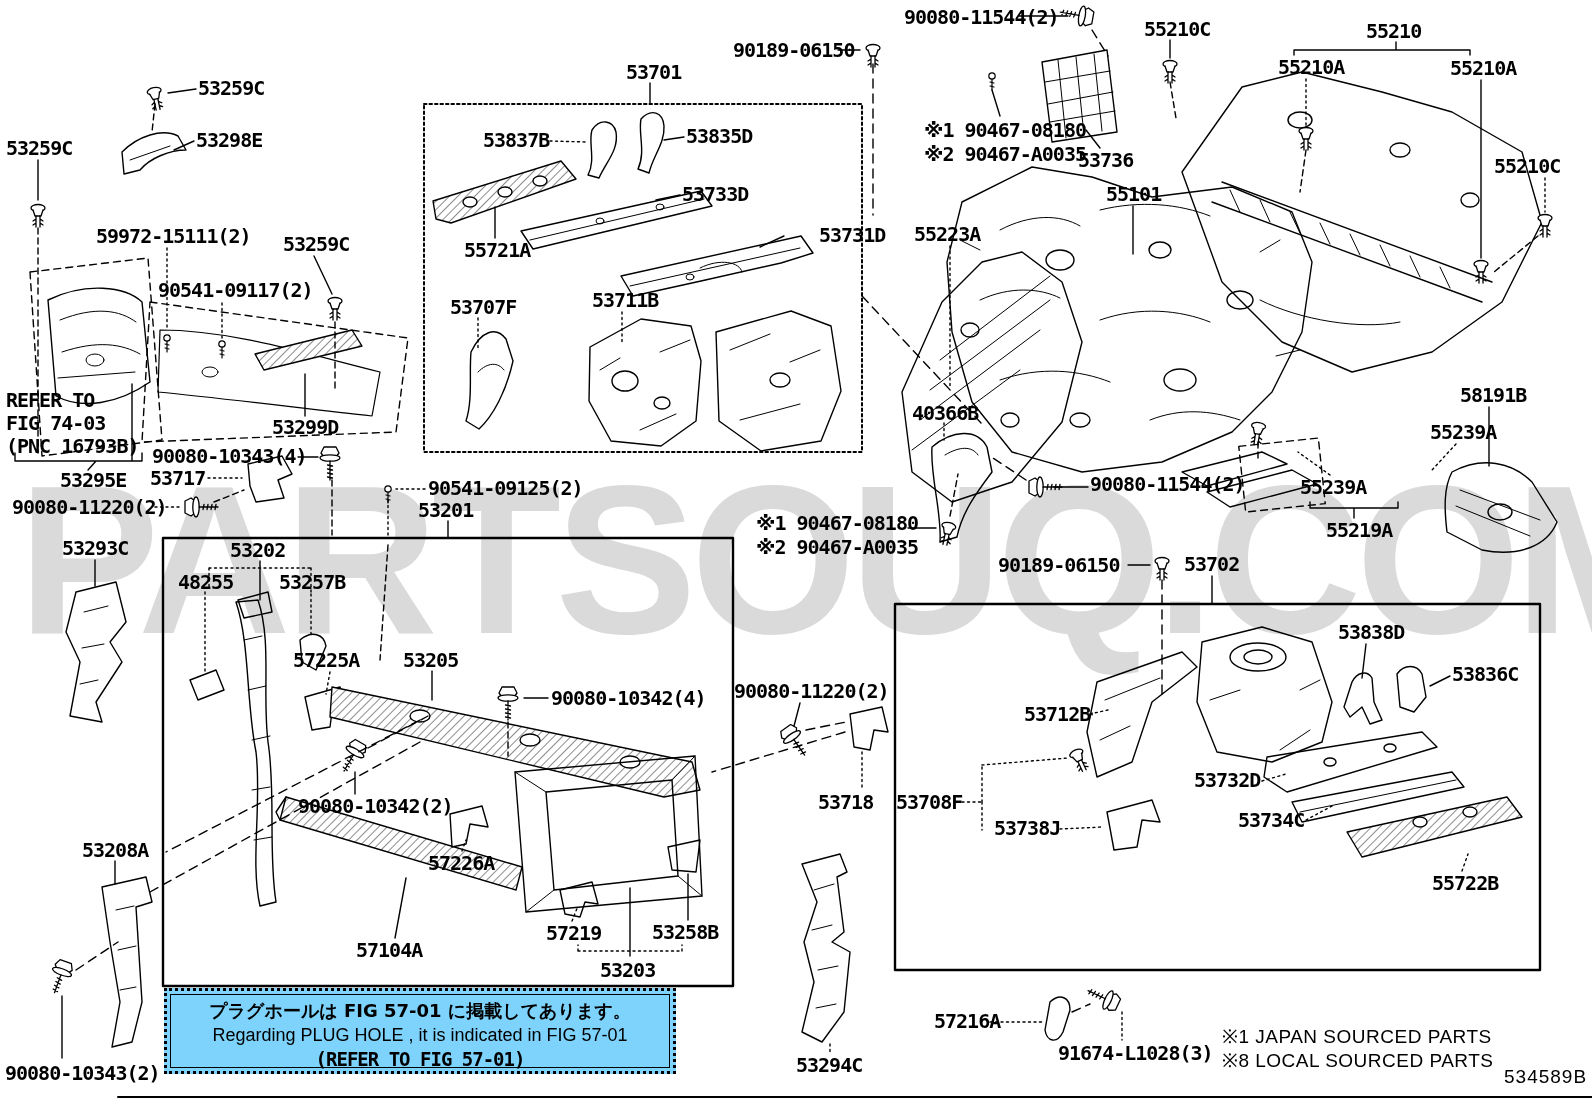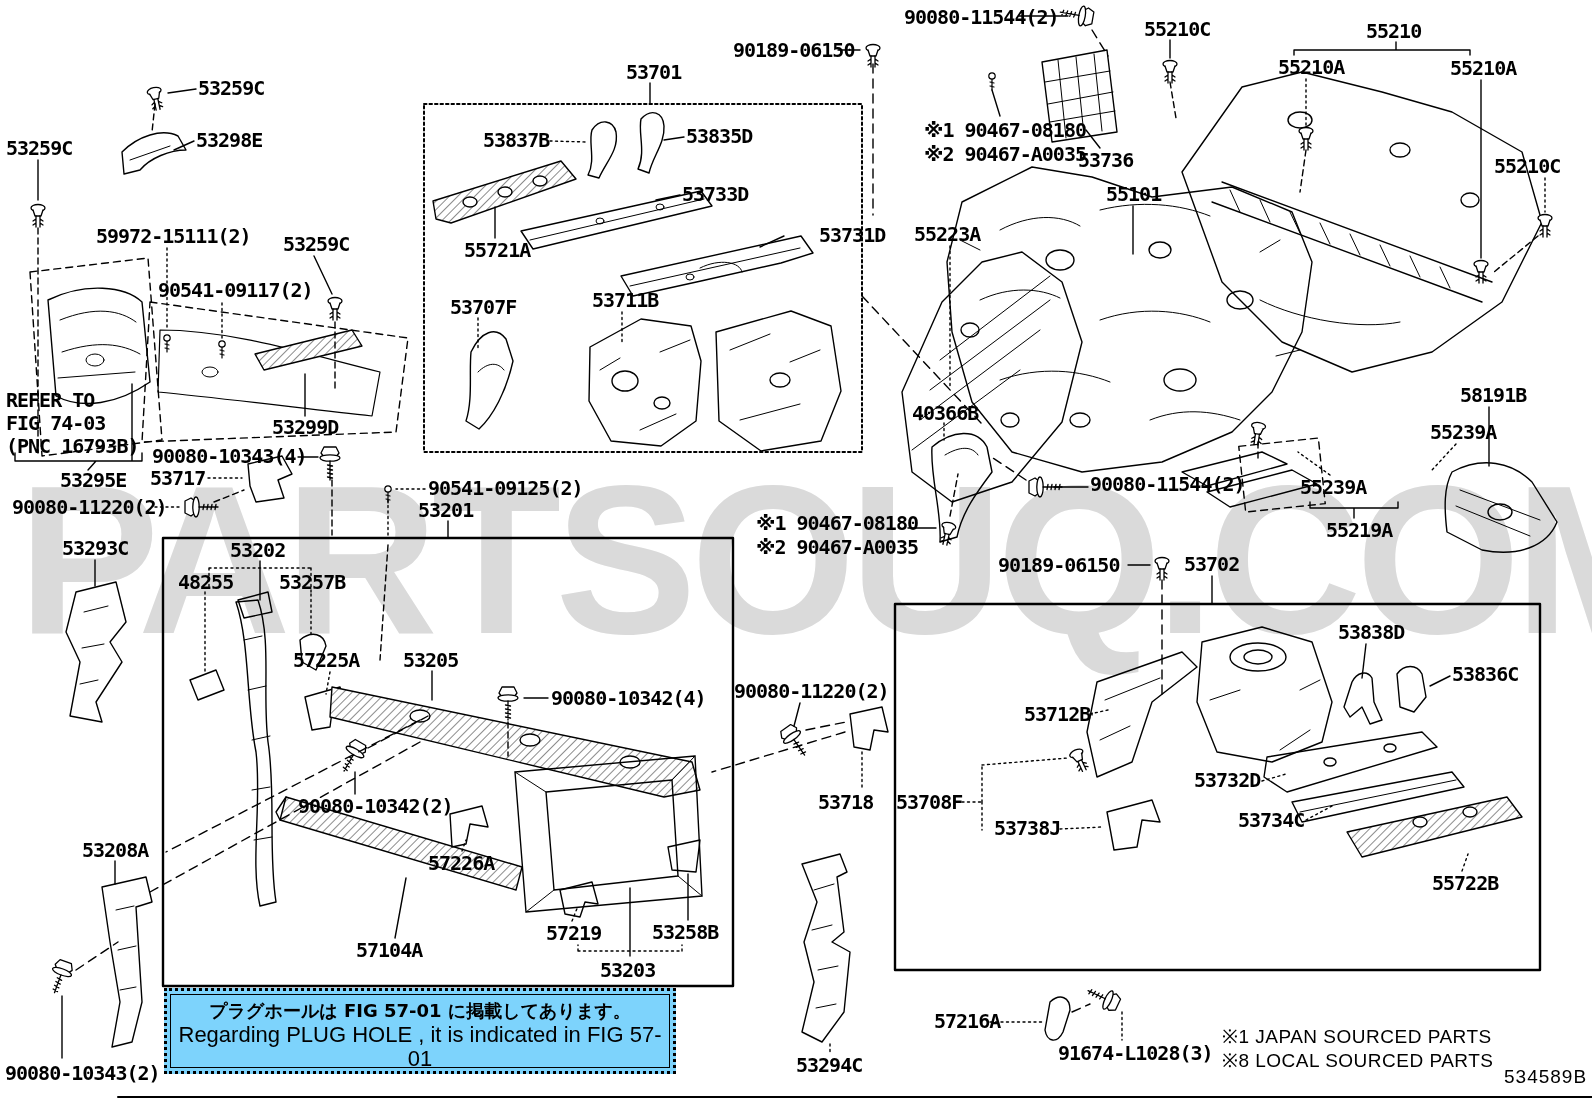--- a/index.html
+++ b/index.html
@@ -24,21 +24,21 @@
   .figid{font-family:"Liberation Sans",sans-serif;font-size:19px;letter-spacing:1px;}
   .notebox{
     position:absolute;left:164px;top:988px;width:512px;height:86px;z-index:3;
     border:3px dotted #000;background:#7dd3fc;box-sizing:border-box;
   }
   .notebox .inner{
     position:absolute;left:3px;top:3px;right:3px;bottom:3px;
     border:1px solid #000;text-align:center;padding-top:4px;box-sizing:border-box;
   }
   .nb-jp{font-family:"DejaVu Sans",sans-serif;font-size:18px;font-weight:bold;line-height:24px;}
-  .nb-en{font-family:"Liberation Sans",sans-serif;font-size:22px;line-height:24px;}
+  .nb-en{font-family:"Liberation Sans",sans-serif;font-size:18px;line-height:24px;}
   .nb-ref{font-family:"DejaVu Sans Mono",monospace;font-size:19px;font-weight:bold;line-height:24px;letter-spacing:-1px;}
 </style>
 </head>
 <body>
 
 <div class="canvas">
 
   <div class="watermark">PARTSOUQ.COM</div>
 
   <svg class="art" width="1592" height="1099" viewBox="0 0 1592 1099">
@@ -440,16 +440,17 @@
       <span class="lbl pn" style="left: 1058px; top: 1043px;">91674-L1028(3)</span>
       <span class="lbl legend" style="left: 1222px; top: 1027px;">※1 JAPAN SOURCED PARTS</span>
       <span class="lbl legend" style="left: 1222px; top: 1051px;">※8 LOCAL SOURCED PARTS</span>
       <span class="lbl figid" style="left: 1504px; top: 1066px;">534589B</span>
     </div>
 
   <div class="notebox">
     <div class="inner">
       <div class="nb-jp">プラグホールは FIG 57-01 に掲載してあります。</div>
       <div class="nb-en">Regarding  PLUG  HOLE , it is indicated in FIG  57-01</div>
+      <div class="nb-ref">(REFER TO FIG 57-01)</div>
     </div>
   </div>
 
 </div>
 
 </body></html>

